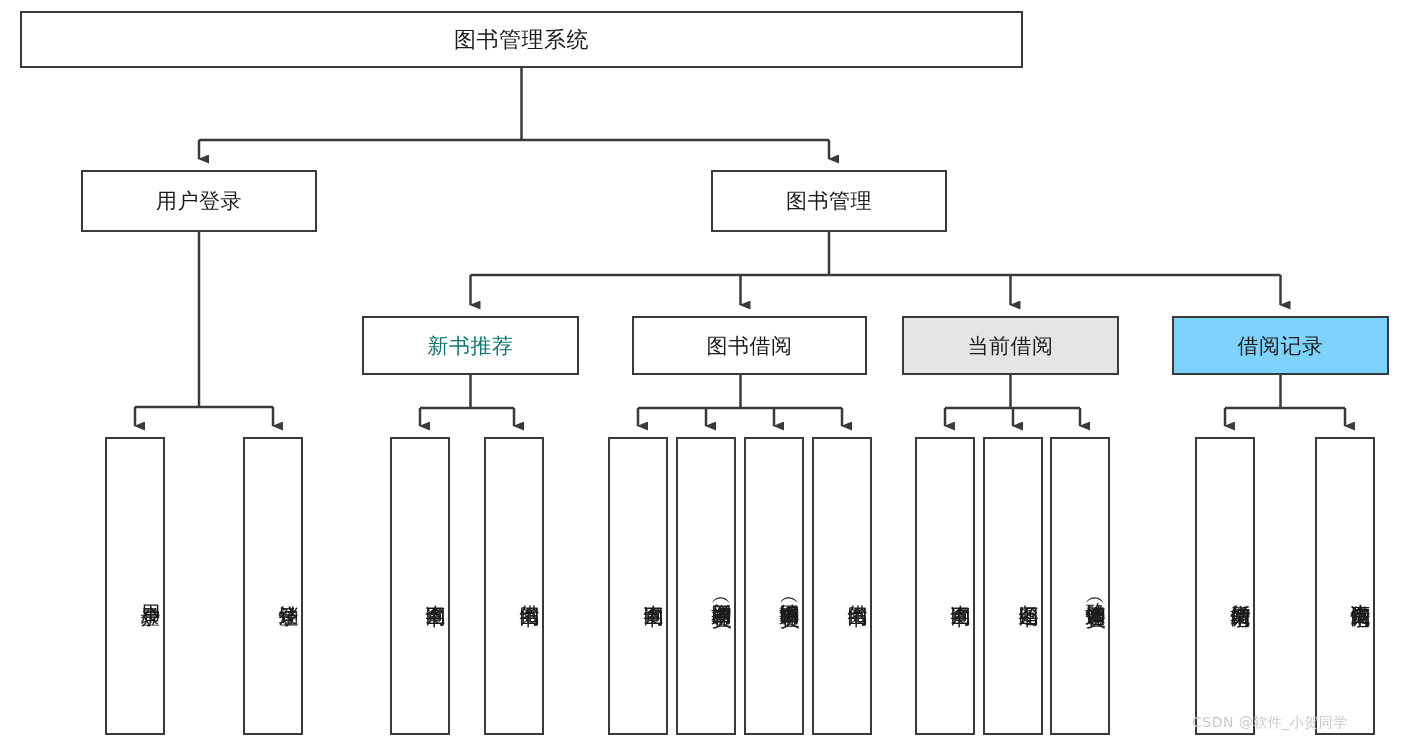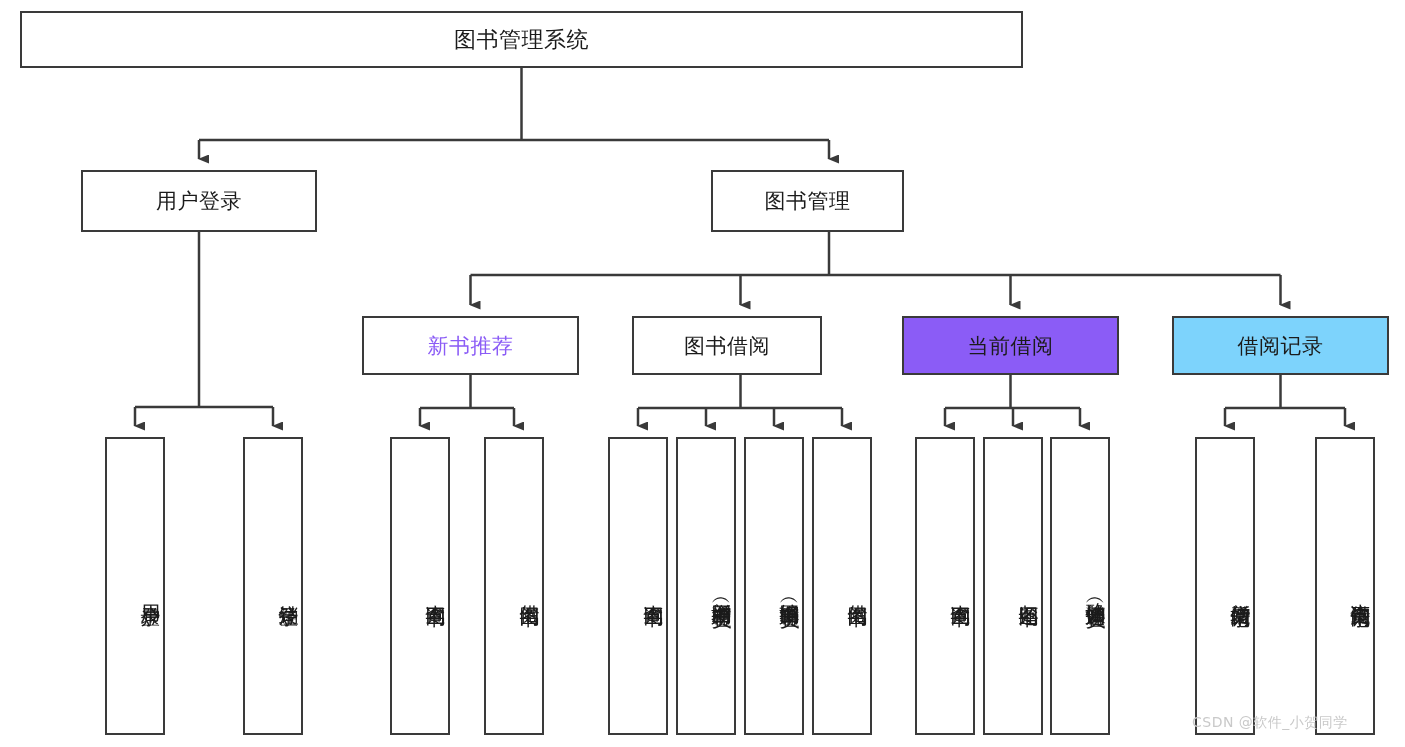--- a/index.html
+++ b/index.html
@@ -115,30 +115,30 @@
       </g>
   </svg>
 
   <div id="nodes">
       <div class="node h root" style="left: 20px; top: 11px; width: 1003px; height: 57px; border-color: rgb(58, 58, 58); background: rgb(255, 255, 255); color: rgb(27, 27, 27);">
         <span>图书管理系统</span>
       </div>
       <div class="node h" style="left: 81px; top: 170px; width: 236px; height: 62px; border-color: rgb(58, 58, 58); background: rgb(255, 255, 255); color: rgb(27, 27, 27);">
         <span>用户登录</span>
       </div>
-      <div class="node h" style="left: 711px; top: 170px; width: 193px; height: 62px; border-color: rgb(58, 58, 58); background: rgb(255, 255, 255); color: rgb(27, 27, 27); justify-content: center;">
+      <div class="node h" style="left: 711px; top: 170px; width: 236px; height: 62px; border-color: rgb(58, 58, 58); background: rgb(255, 255, 255); color: rgb(27, 27, 27); justify-content: center;">
         <span>图书管理</span>
       </div>
-      <div class="node h" style="left: 362px; top: 316px; width: 217px; height: 59px; border-color: rgb(58, 58, 58); background: rgb(255, 255, 255); color: #8b5cf6;">
+      <div class="node h" style="left: 362px; top: 316px; width: 217px; height: 59px; border-color: rgb(58, 58, 58); background: rgb(255, 255, 255); color: #0f766e;">
         <span>新书推荐</span>
       </div>
-      <div class="node h" style="left: 632px; top: 316px; width: 190px; height: 59px; border-color: rgb(58, 58, 58); background: rgb(255, 255, 255); color: rgb(27, 27, 27);">
+      <div class="node h" style="left: 632px; top: 316px; width: 235px; height: 59px; border-color: rgb(58, 58, 58); background: rgb(255, 255, 255); color: rgb(27, 27, 27);">
         <span>图书借阅</span>
       </div>
-      <div class="node h" style="left: 902px; top: 316px; width: 217px; height: 59px; border-color: rgb(58, 58, 58); background: #8b5cf6; color: rgb(27, 27, 27); text-align: right;">
+      <div class="node h" style="left: 902px; top: 316px; width: 217px; height: 59px; border-color: rgb(58, 58, 58); background: #e5e5e5; color: rgb(27, 27, 27); text-align: right;">
         <span>当前借阅</span>
       </div>
       <div class="node h" style="left: 1172px; top: 316px; width: 217px; height: 59px; border-color: rgb(58, 58, 58); background: #7dd3fc; color: rgb(27, 27, 27);">
         <span>借阅记录</span>
       </div>
       <div class="node v" style="left: 105px; top: 437px; width: 60px; height: 298px; border-color: rgb(58, 58, 58); background: rgb(255, 255, 255); color: rgb(27, 27, 27);">
         <span>用户登录</span>
       </div>
       <div class="node v" style="left: 243px; top: 437px; width: 60px; height: 298px; border-color: rgb(58, 58, 58); background: rgb(255, 255, 255); color: rgb(27, 27, 27);">
         <span>注销登录</span>

